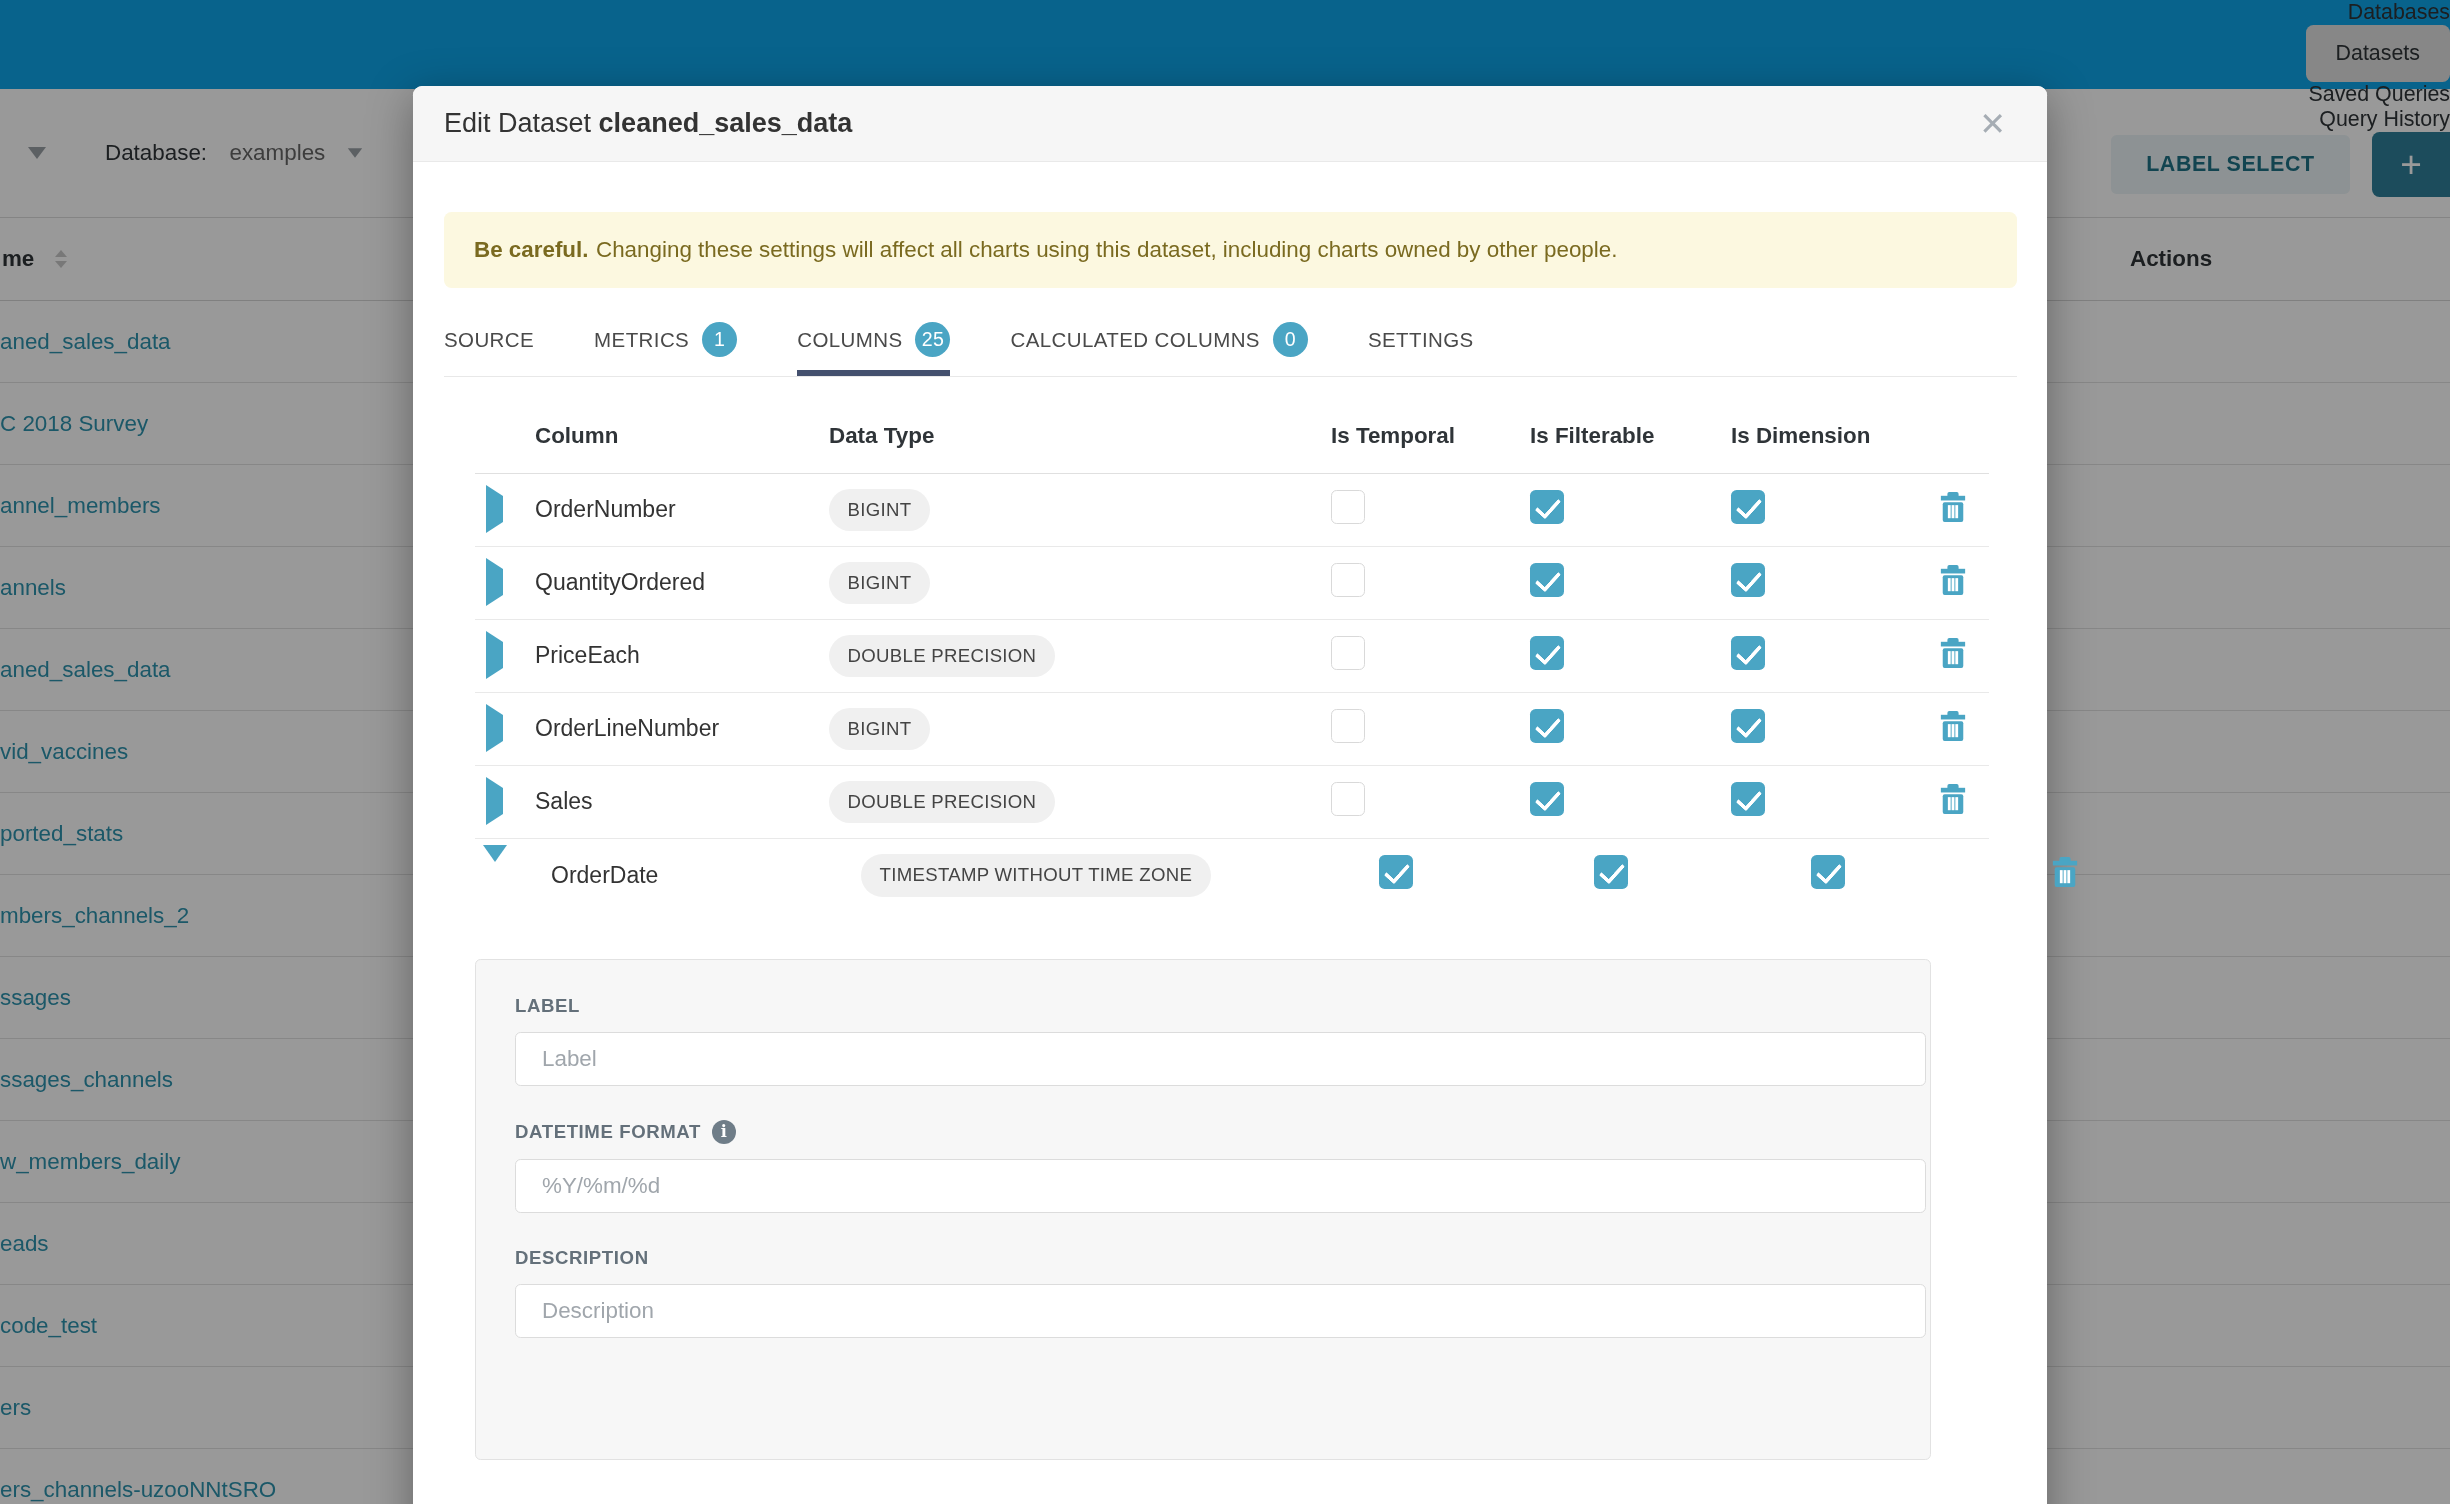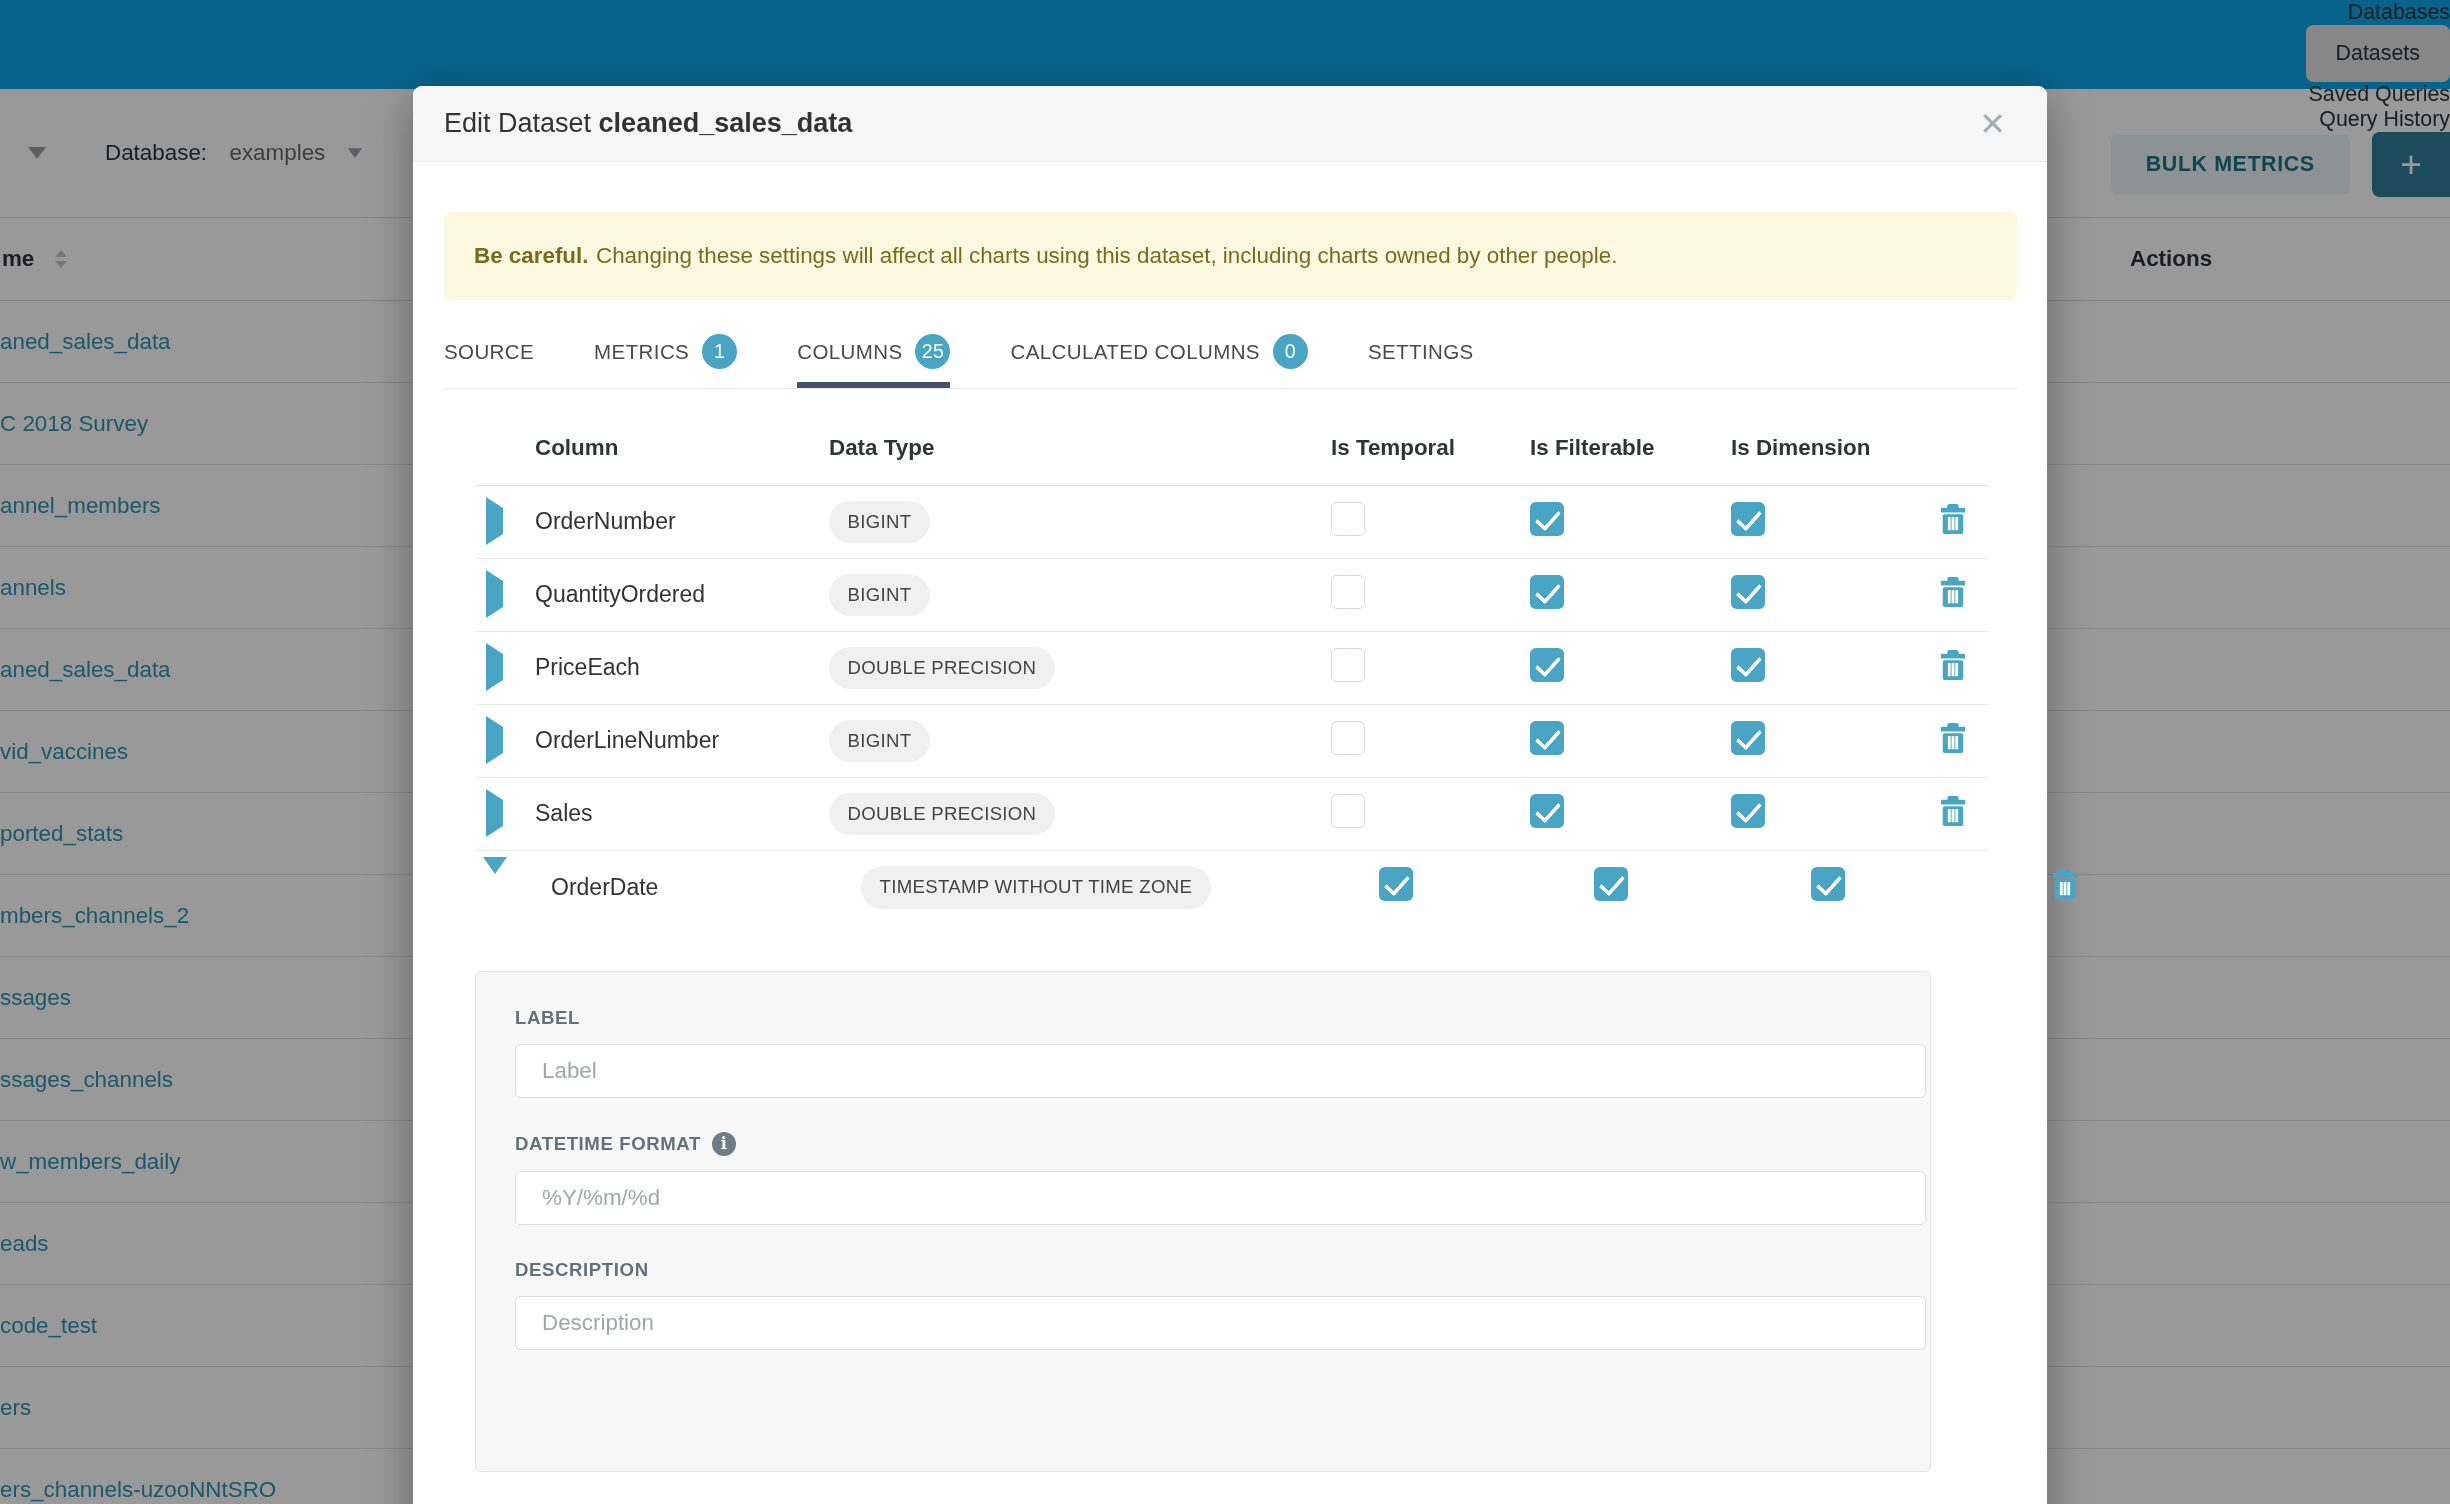--- a/index.html
+++ b/index.html
@@ -43,21 +43,21 @@
   
   .modal{position:absolute;left:413px;top:86px;width:1634px;height:1585px;background:#fff;z-index:100;
     border-radius:9.3px 9.3px 0 0;box-shadow:0 11.2px 45px rgba(0,0,0,.35);}
   .modal-header{height:76px;background:var(--modal-header);border-bottom:0.9px solid #E9E9E9;
     border-radius:9.3px 9.3px 0 0;display:flex;align-items:center;justify-content:space-between;padding:0 41px 0 31px;}
   .modal-title{font-size:27px;color:#333;}
   .modal-title b{font-weight:bold;}
   .close-x{font-size:32px;color:#A6ADB4;cursor:pointer;line-height:1;}
   .modal-body{padding:0 30px 0 31px;}
 
-  .warning{margin-top:50px;background:var(--warning-bg);border-radius:7.5px;height:88px;display:flex;
+  .warning{margin-top:50px;background:var(--warning-bg);border-radius:7.5px;height:76px;display:flex;
     align-items:center;padding:0 30px;font-size:22.4px;color:var(--warning-text);}
   .warning b{font-weight:bold;margin-right:7.5px;}
 
   .tabs{margin-top:34px;display:flex;border-bottom:0.9px solid #E8E8E8;}
   .tab{display:inline-flex;align-items:center;padding-bottom:18.6px;margin-right:60px;font-size:20.5px;
     color:#4A4A4A;letter-spacing:0.4px;cursor:pointer;position:relative;}
   .tab .badge{width:35px;height:35px;border-radius:50%;background:var(--primary);color:#fff;font-size:19.6px;
     display:inline-flex;align-items:center;justify-content:center;margin-left:13px;}
   .tab.active::after{content:"";position:absolute;left:0;right:0;bottom:-0.9px;height:6.5px;background:var(--tab-underline);}
 
@@ -92,21 +92,21 @@
 </head>
 <body>
 
 <div class="page">
   <div class="topnav">
     <span class="nav-item first">Databases</span>
     <span class="nav-pill">Datasets</span>
     <span class="nav-item">Saved Queries</span>
     <span class="nav-item">Query History</span>
     <span class="nav-right">
-      <button class="bulk-btn">BULK METRICS</button>
+      <button class="bulk-btn">LABEL SELECT</button>
       <button class="plus-btn">+</button>
     </span>
   </div>
 
   <div class="subheader">
     <span class="caret-down-gray" style="margin-left:28px"></span>
     <span class="db-label">Database:</span>
     <span class="db-value">examples</span>
     <span class="caret-down-gray" style="margin-left:20.5px;transform:scale(.8)"></span>
   </div>

